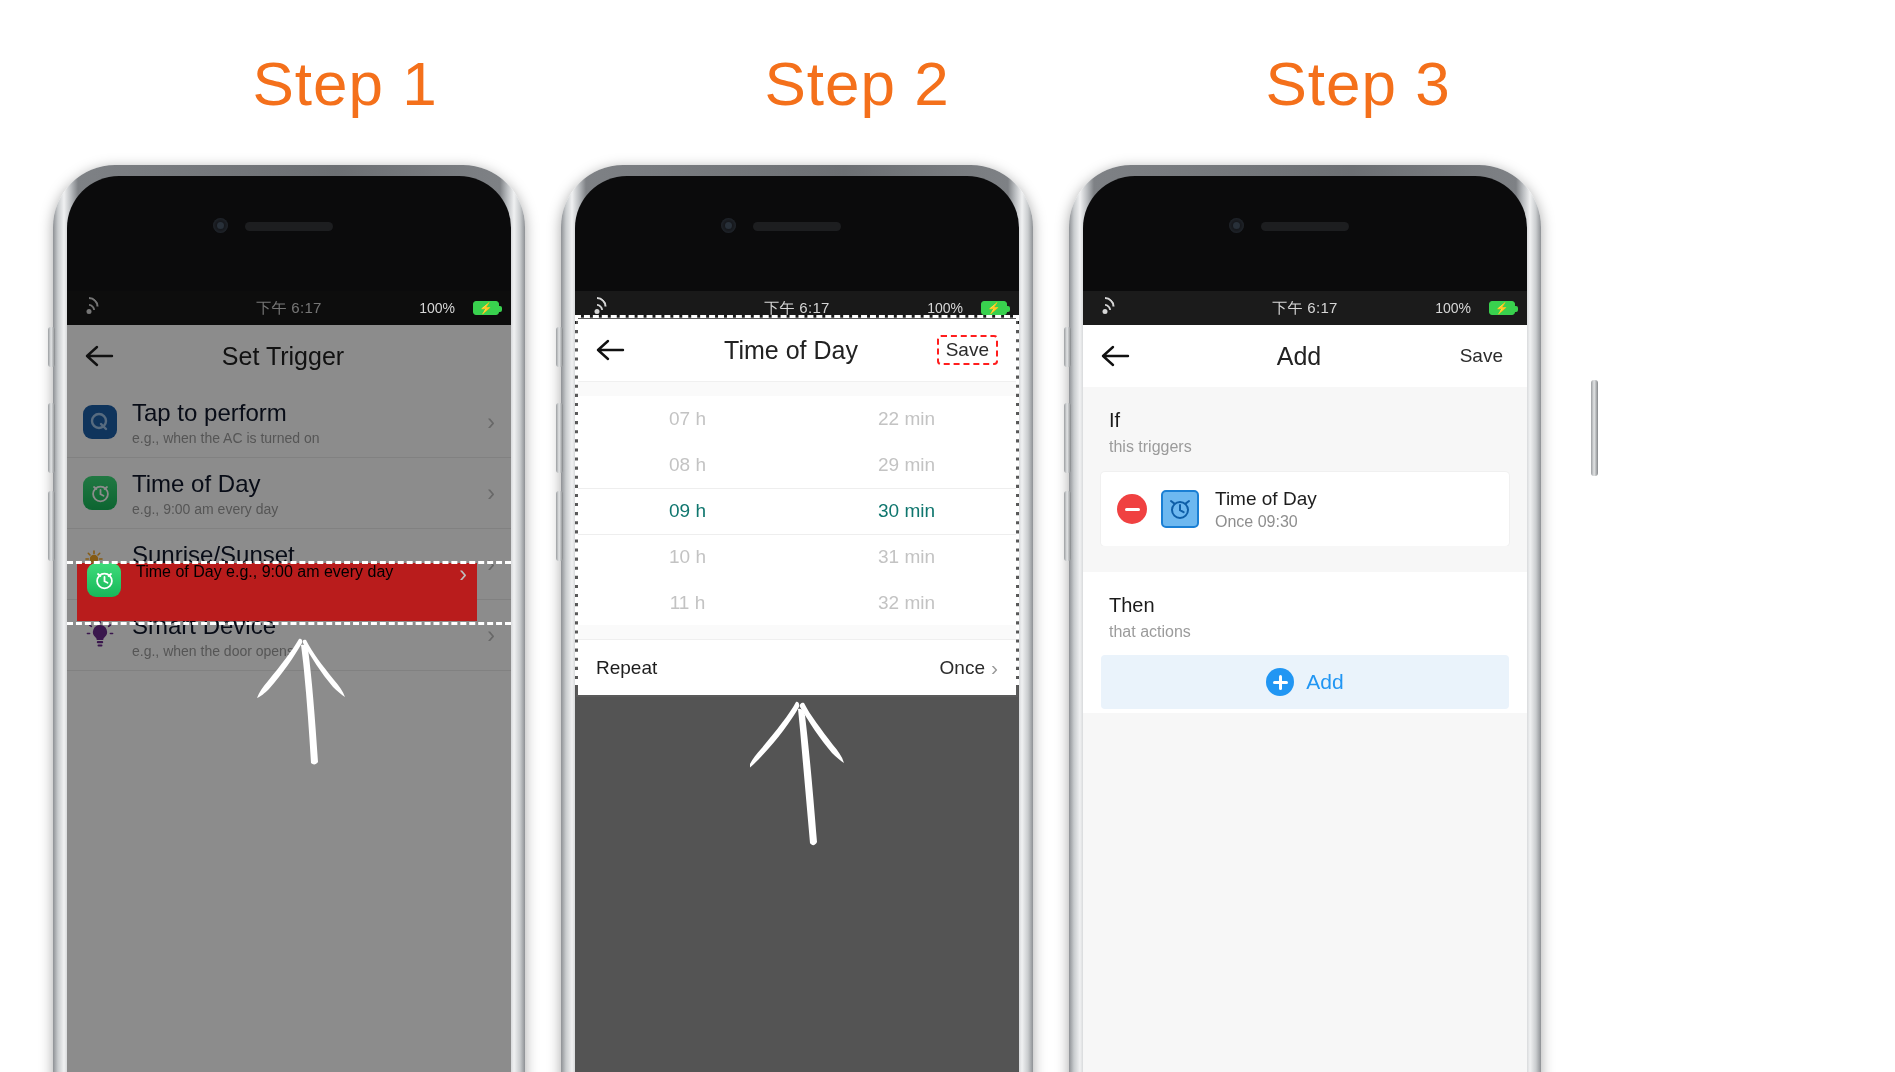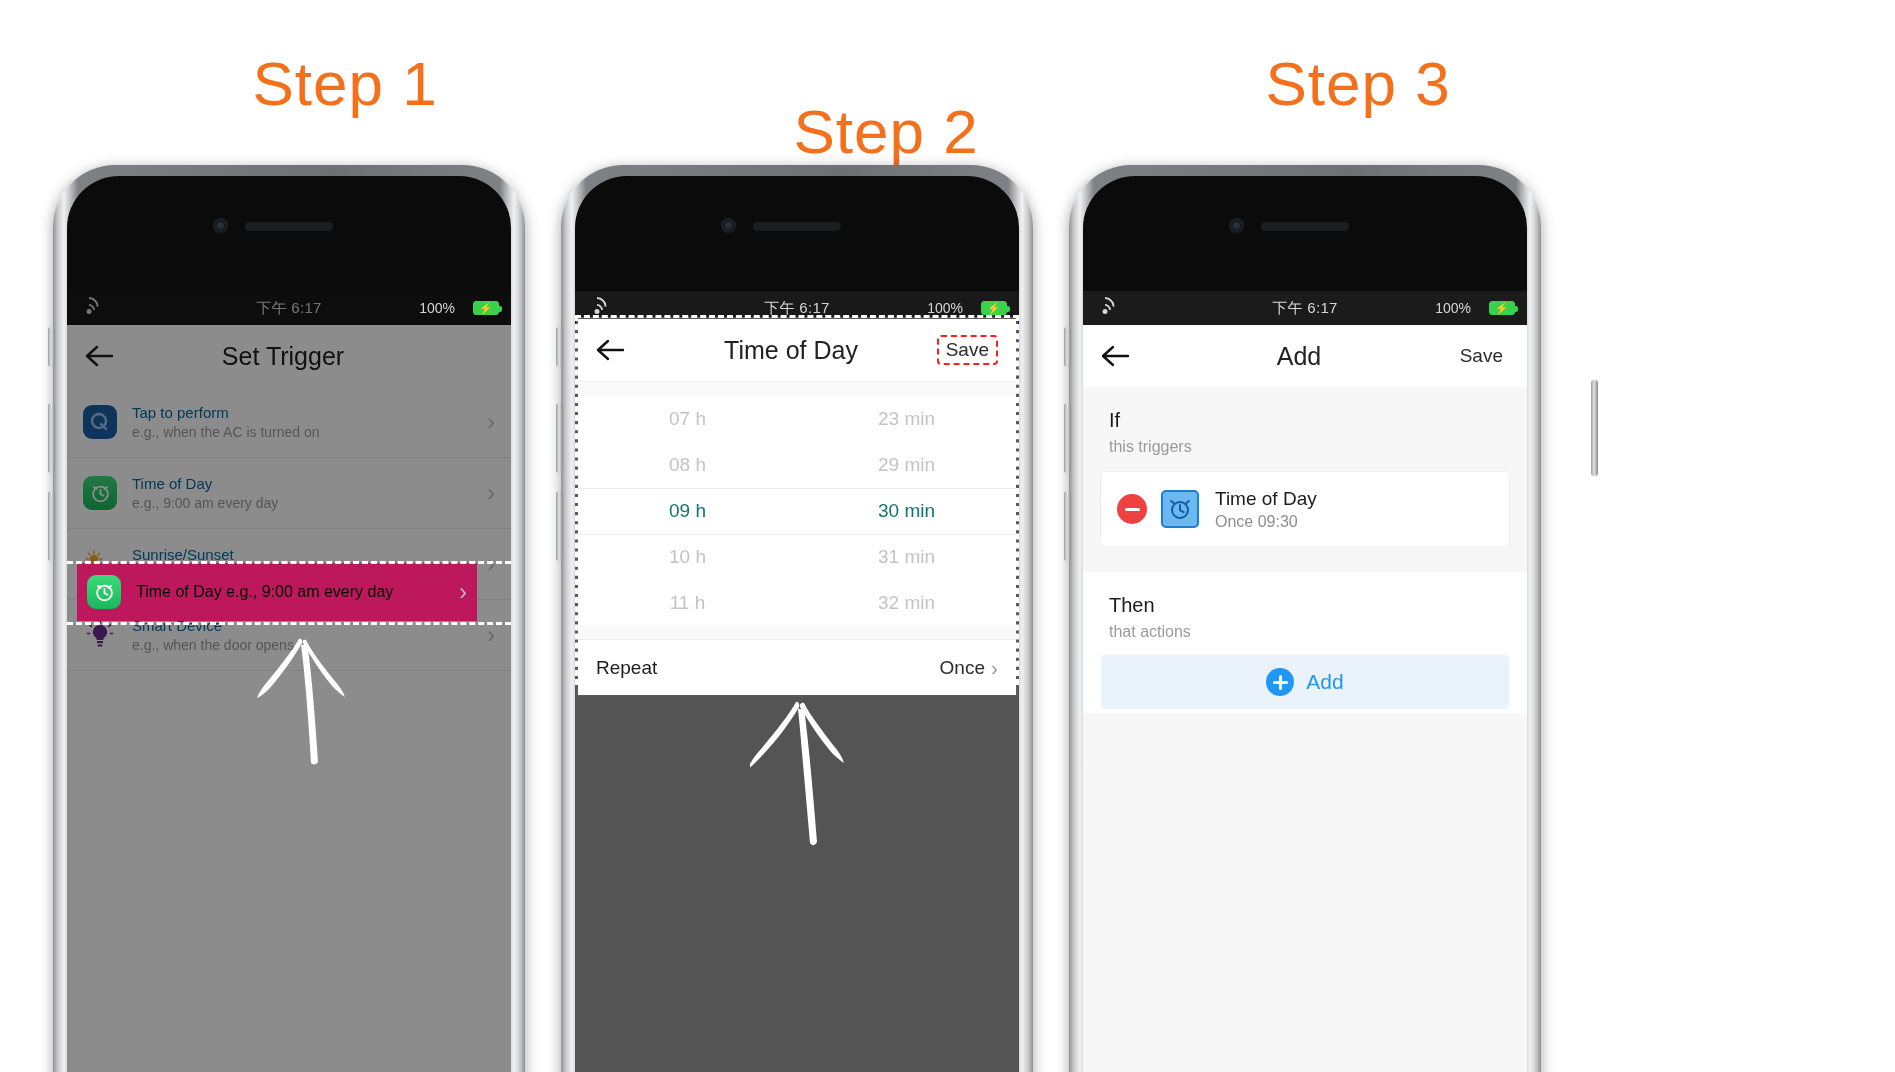--- a/index.html
+++ b/index.html
@@ -19,21 +19,21 @@
     top: 48px;
     font-size: 62px;
     font-weight: 400;
     color: #f4701b;
     letter-spacing: 1px;
     text-align: center;
     width: 420px;
     font-family: "Liberation Sans", sans-serif;
   }
   #step1-label { left: 135px; }
-  #step2-label { left: 676px; margin-top: 48px; }
+  #step2-label { left: 647px; }
   #step3-label { left: 1148px; }
 
   
   .phone {
     position: absolute;
     width: 540px;
     height: 1010px;
   }
   #phone1 { left: 45px; top: 165px; }
   #phone2 { left: 553px; top: 165px; }
@@ -214,21 +214,21 @@
   }
   .row .ic {
     width: 34px; height: 34px;
     flex: 0 0 34px;
     border-radius: 9px;
     margin-right: 15px;
     display:flex;align-items:center;justify-content:center;
     position: relative;
   }
   .row .txt { display:flex; flex-direction:column; gap:3px; }
-  .row .t1 { font-size:15px; color:#0369a1; }
+  .row .t1 { font-size:24px; color:#0f172a; }
   .row .t2 { font-size:14px; color:#9c9c9c; }
   .chev {
     margin-left:auto;
     color:#bdbdbd;
     font-size:23px;
     line-height:1;
   }
 
   
   .ic-tap { background:#1d5fa8; border-radius:50%; }
@@ -243,23 +243,23 @@
     pointer-events:none;
   }
 
   
   .highlight-row {
     position:absolute;
     left: 10px;
     top: 272px;
     width: 400px;
     height: 58px;
-    background:#be185d;
+    background:#b91c1c;
     z-index: 5;
-    display:flex; align-items:center; padding:0 10px;
+    display:flex; align-items:flex-start; padding:0 10px;
   }
   .dash-line {
     position:absolute;
     left: 0; width: 444px;
     height: 0;
     border-top: 3px dashed #ffffff;
     z-index: 6;
   }
 
   
@@ -584,21 +584,21 @@
             <div class="sel-band"></div>
             <div class="picker-cols">
               <div class="pcol">
                 <div class="pitem">07 h</div>
                 <div class="pitem">08 h</div>
                 <div class="pitem sel">09 h</div>
                 <div class="pitem">10 h</div>
                 <div class="pitem">11 h</div>
               </div>
               <div class="pcol">
-                <div class="pitem">23 min</div>
+                <div class="pitem">22 min</div>
                 <div class="pitem">29 min</div>
                 <div class="pitem sel">30 min</div>
                 <div class="pitem">31 min</div>
                 <div class="pitem">32 min</div>
               </div>
             </div>
           </div>
 
           <div class="repeat-row">
             <span>Repeat</span>

